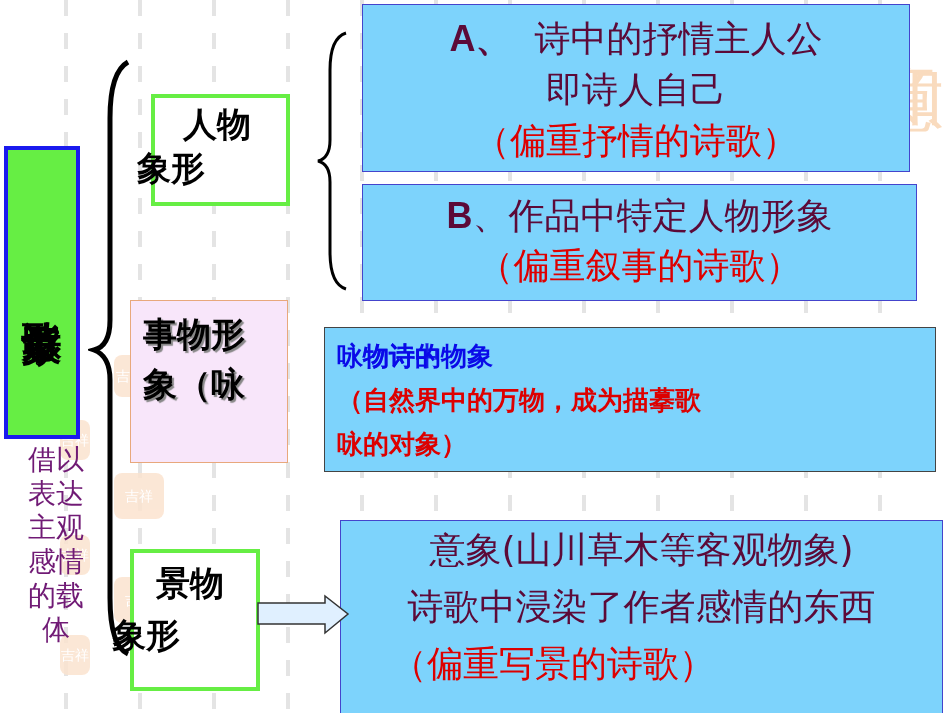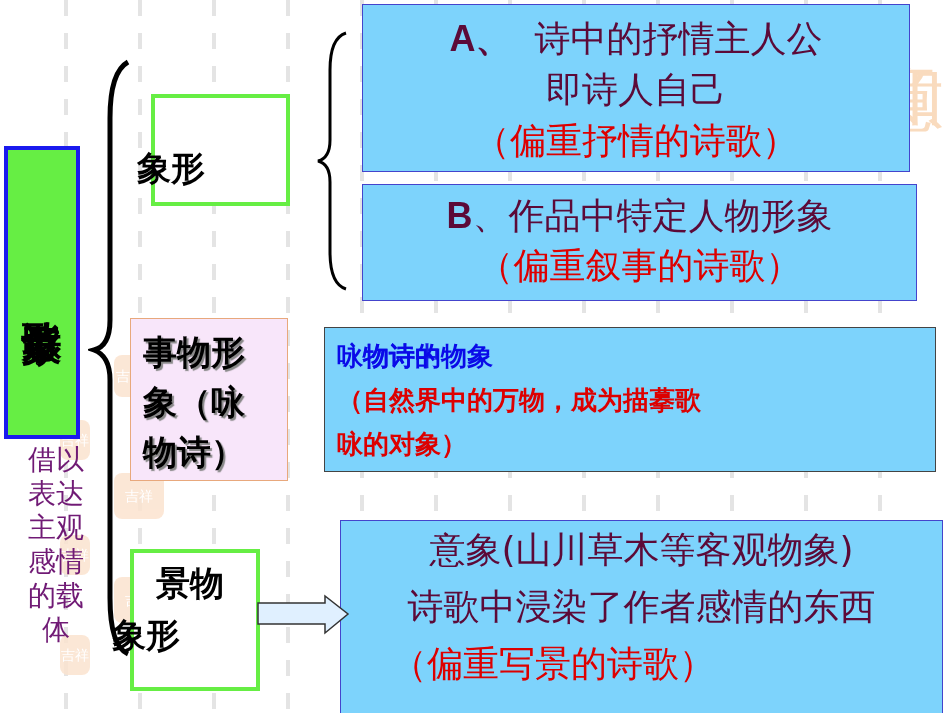--- a/index.html
+++ b/index.html
@@ -47,21 +47,21 @@
     color:#701a75; font-size:28px; line-height:34px; text-align:center;
   }
   .side-note div { height:34px; }
   .cat {
     border:4px solid #66ee44; background:#ffffff;
     font-weight:bold; font-size:34px; color:#000;
   }
   .cat-person { left:151px; top:94px; width:139px; height:112px; }
   .cat-scene  { left:130px; top:549px; width:130px; height:142px; }
   .cat-thing {
-    left:130px; top:318px; width:158px; height:163px;
+    left:130px; top:300px; width:158px; height:163px;
     background:#f8e6fa; border:1px solid #e8a87c;
     font-weight:bold; font-size:34px; color:#000;
     padding:8px 0 0 12px; line-height:50px;
     text-shadow: 2px 2px 1px #888;
   }
   .cat .l1 { position:absolute; white-space:nowrap; }
   .txt-dark { color:#5c0a38; }
   .txt-red  { color:#dd0000; }
   .info { background:#7dd3fc; border:1.5px solid #4444cc; text-align:center; }
   .info-a { left:362px; top:4px; width:548px; height:168px; font-size:36px; line-height:51px; padding-top:8px; }
@@ -118,27 +118,27 @@
 <div class="side-note">
   <div>借以</div>
   <div>表达</div>
   <div>主观</div>
   <div>感情</div>
   <div>的载</div>
   <div>体</div>
 </div>
 
 <div class="box cat cat-person">
+  <span class="l1" style="left:28px;top:4px;">人物</span>
   <span class="l1" style="left:-18px;top:48px;">象形</span>
 </div>
 
 <div class="box cat-thing">
   <div>事物形</div>
   <div>象（咏</div>
-  <div>物诗）</div>
 </div>
 
 <div class="box cat cat-scene">
   <span class="l1" style="left:22px;top:8px;">景物</span>
   <span class="l1" style="left:-22px;top:60px;">象形</span>
 </div>
 
 <div class="box info info-a">
   <div class="txt-dark"><span class="w-bold">A、</span>&nbsp;&nbsp;<span>诗中的抒情主人公</span></div>
   <div class="txt-dark">即诗人自己</div>

